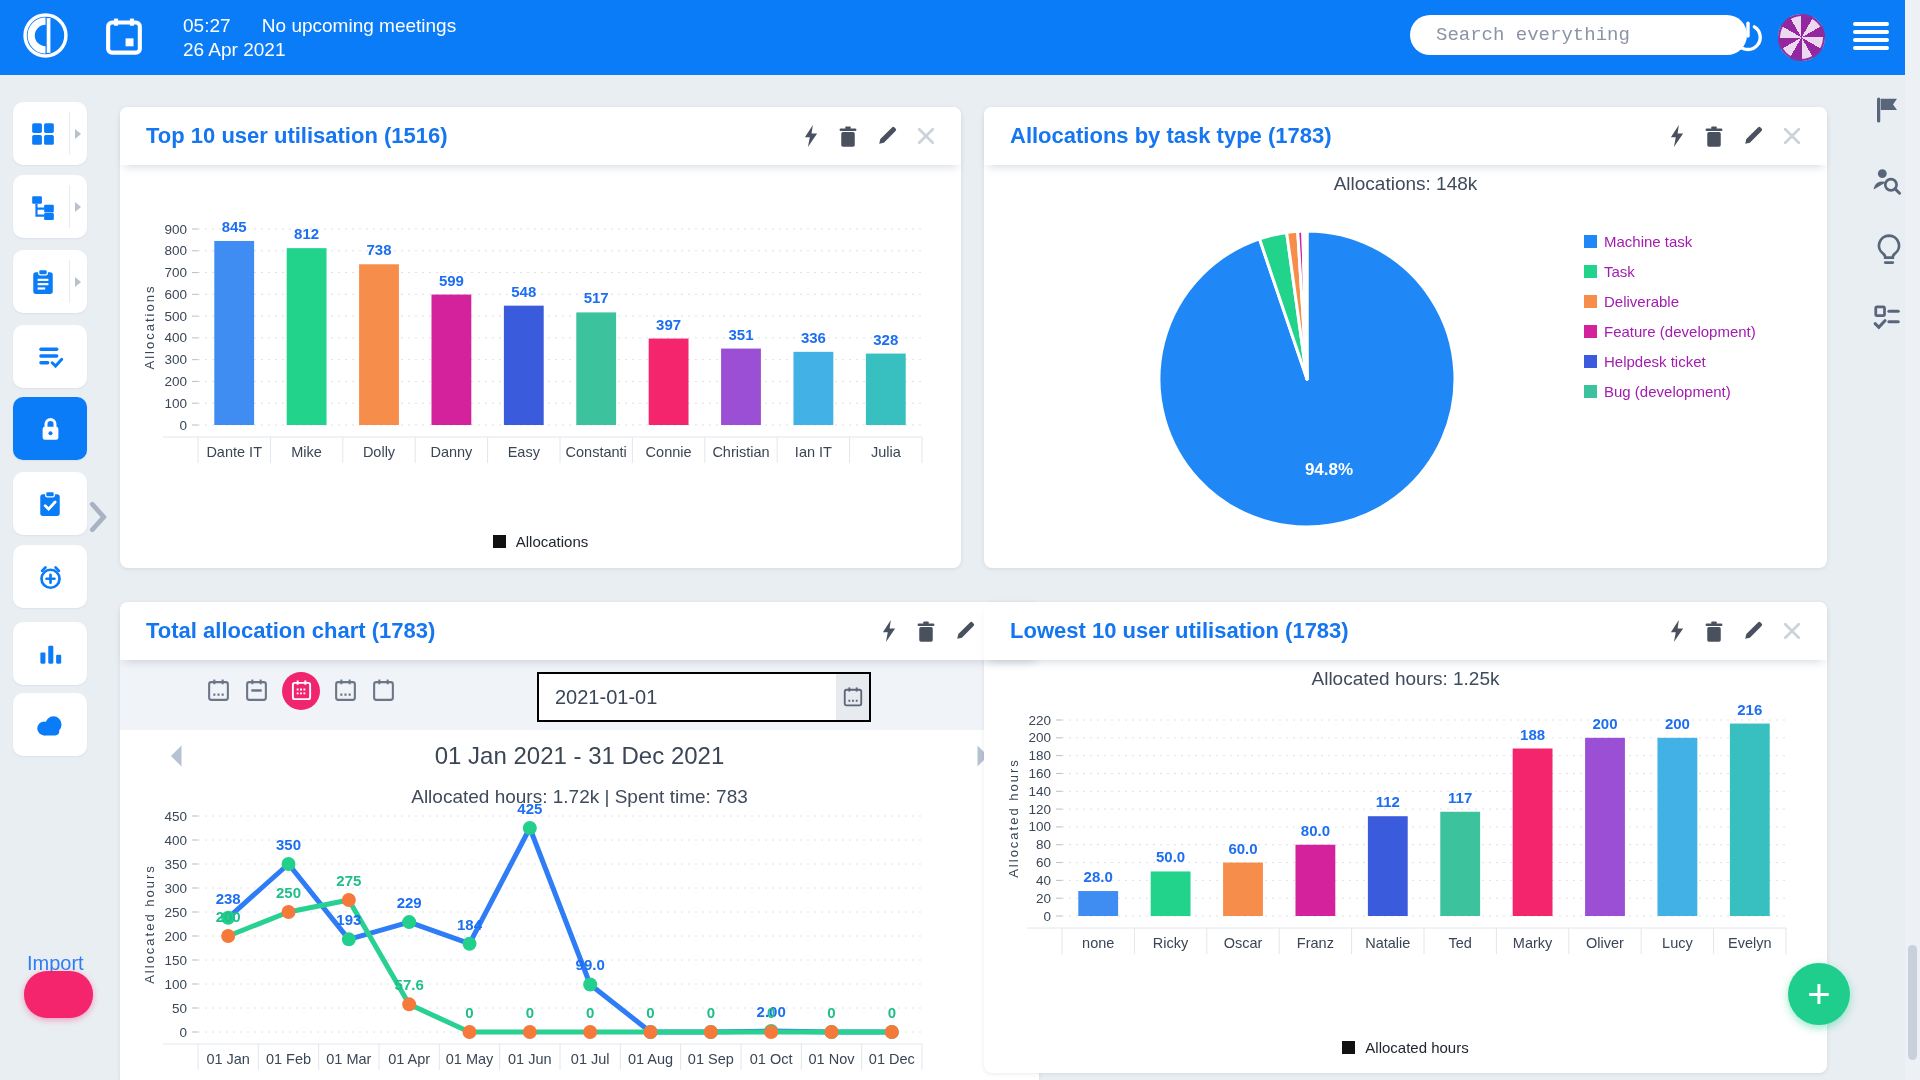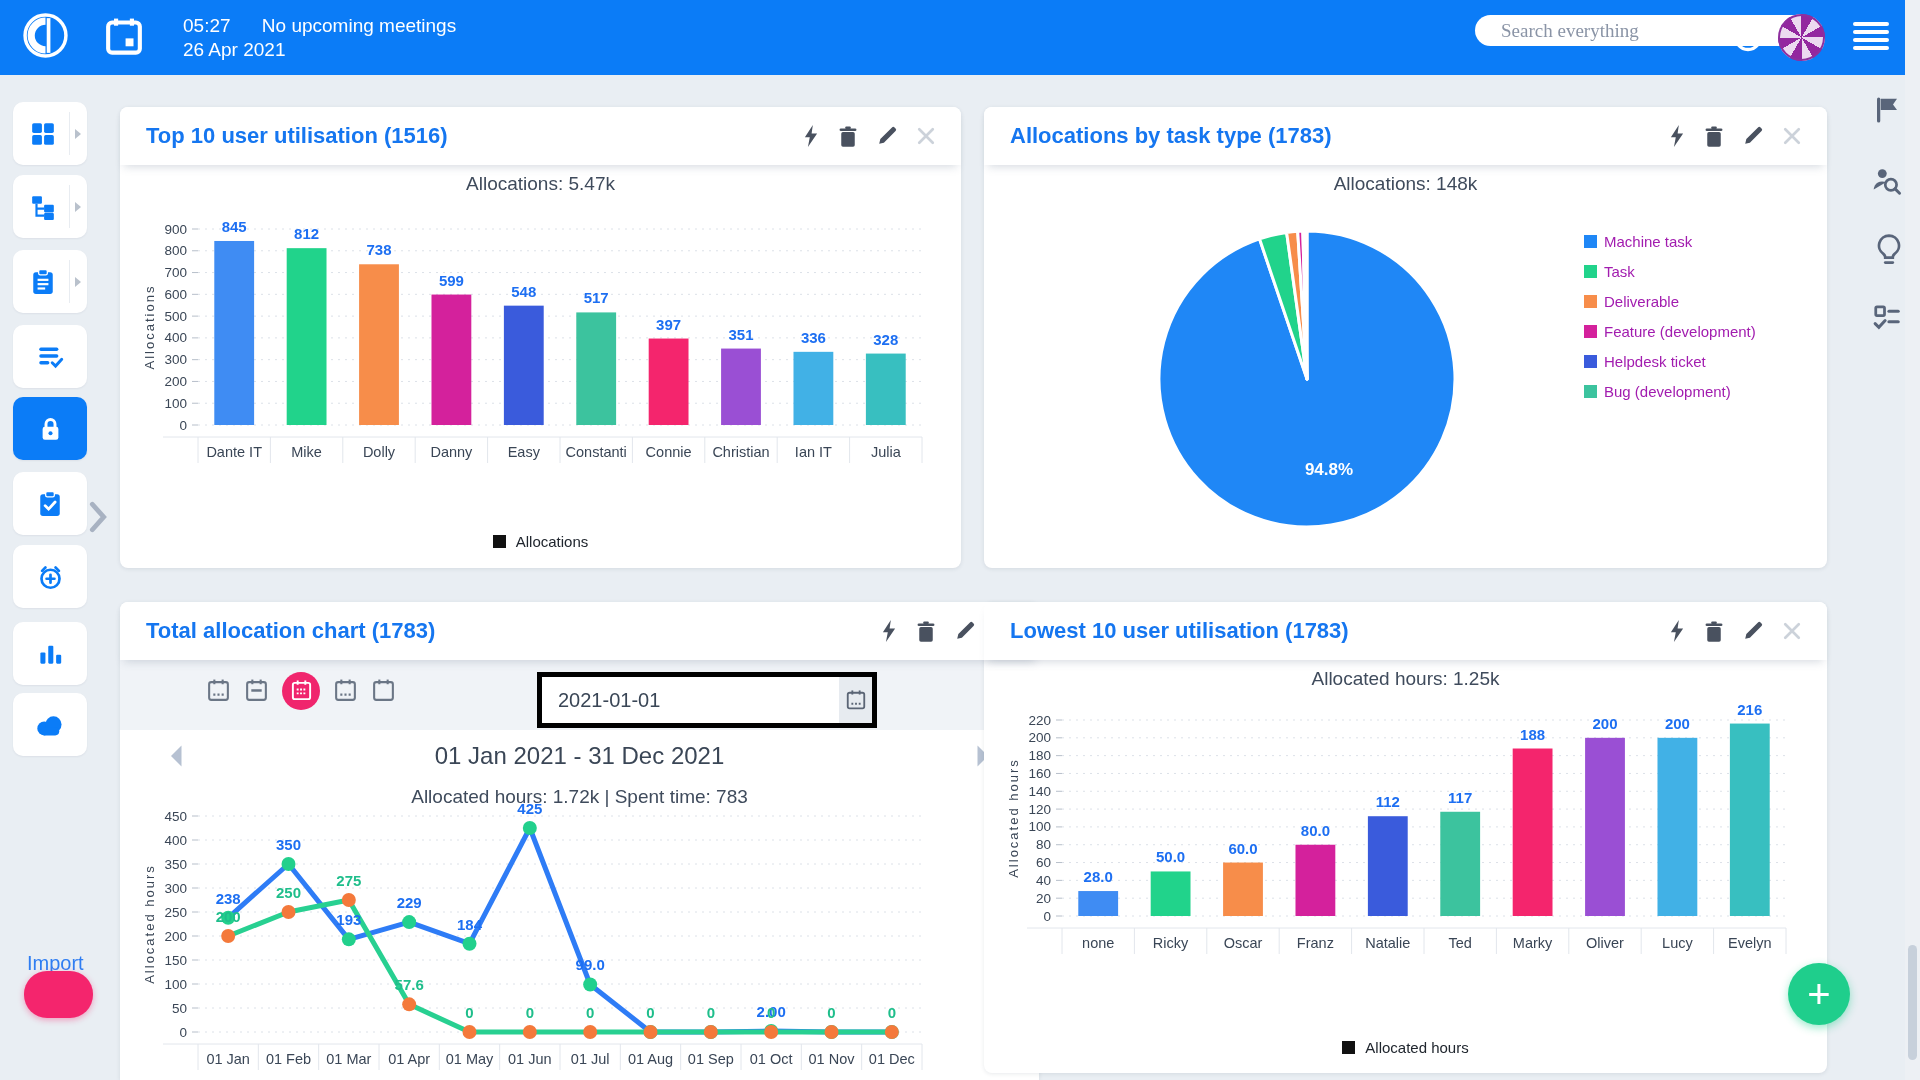--- a/index.html
+++ b/index.html
@@ -4,23 +4,23 @@
 <style>
   html,body{margin:0;padding:0;width:1920px;height:1080px;overflow:hidden;
     background:#e9eef3;font-family:"Liberation Sans",sans-serif;position:relative}
   
   .topbar{position:absolute;left:0;top:0;width:1920px;height:75px;background:#0b7cf7;
     display:flex;align-items:center;color:#fff;z-index:5}
   .logo{margin-left:22px}
   .cal-big{margin-left:36px}
   .hdr-text{margin-left:40px;line-height:1.25;font-size:19px}
   .hdr-line1 .t{margin-right:26px}
-  .search{position:absolute;left:1475px;top:15px;width:285px;height:31px;border-radius:22px;
+  .search{position:absolute;left:1410px;top:15px;width:285px;height:40px;border-radius:22px;
     border:none;outline:none;padding:0 26px;font-size:19px;color:#3e4a5c;
-    font-family:Liberation Serif, serif}
+    font-family:Liberation Mono, monospace}
   .search::placeholder{color:#8a94a6}
   .pwr{position:absolute;left:1731px;top:20px}
   .avatar{position:absolute;left:1778px;top:14px;width:47px;height:47px;border-radius:50%;
     background:repeating-conic-gradient(#93279f 0 30deg,#ecd9f0 30deg 60deg);
     box-shadow:inset 0 0 0 2px #8e2f9e}
   .burger{position:absolute;left:1853px;top:22px;width:36px}
   .burger div{height:4px;background:#fff;border-radius:2px;margin-bottom:4px}
   
   .rail-item{position:absolute;left:13px;width:74px;height:63px;background:#fff;border-radius:10px;
     box-shadow:0 1px 2px rgba(40,60,90,.07);display:flex;align-items:center;justify-content:center;
@@ -52,21 +52,21 @@
   .pie-legend{position:absolute;left:600px;top:126px;font-size:15px;color:#a21caf}
   .pie-legend-item{display:flex;align-items:center;gap:7px;margin-bottom:13px}
   .pie-legend-item .sq{width:13px;height:13px}
   
   .filter-strip{position:absolute;left:0;right:0;top:58px;height:70px;background:#f0f3f7}
   .cal-row{position:absolute;left:86px;top:70px;display:flex;align-items:center;gap:13px;color:#6b7686}
   .cal-btn{cursor:pointer;display:flex}
   .cal-btn.active{width:38px;height:38px;border-radius:50%;background:#f0256d;color:#fff;
     align-items:center;justify-content:center}
   .date-wrap{position:absolute;left:417px;top:70px;width:330px;height:46px;display:flex;
-    border:5px solid #000000;background:#0c4a6e}
+    border:2px solid #000000;background:#0c4a6e}
   .date-input{flex:1;border:none;outline:none;font-size:20px;color:#3a4656;padding:0 16px;
     font-family:"Liberation Sans",sans-serif}
   .date-btn{width:48px;background:#e7ebf0;display:flex;align-items:center;justify-content:center;
     color:#5b6575;cursor:pointer}
   .range-row{position:absolute;left:0;right:0;top:140px;text-align:center;color:#3a4656;
     font-size:24px;font-weight:400}
   .range-arrow{position:absolute;top:2px;cursor:pointer;color:#b6c1d2}
   .range-arrow.prev{left:48px}
   .range-arrow.next{right:48px}
   .range-sub{position:absolute;left:0;right:0;top:184px;text-align:center;color:#3f4b5c;font-size:19px}
@@ -262,21 +262,20 @@
             <path d="M2 16 l1-4.2 L13.5 1.3 a1.6 1.6 0 0 1 2.3 0 l.9.9 a1.6 1.6 0 0 1 0 2.3 L6.2 15 Z" fill="#49515f"></path>
           </svg>
         </span>
       <span class="tool">
           <svg width="18" height="18" viewBox="0 0 16 16">
             <path d="M2 2 L14 14 M14 2 L2 14" stroke="#ccd2da" stroke-width="2.4" stroke-linecap="round"></path>
           </svg>
         </span>
     </div>
   </div>
-  <div class="card-sub">Allocations: 5.47k</div>
   <svg id="chart-top10" class="chart" style="left:18px;top:96px" width="800" height="282">
       <line x1="60" x2="784" y1="222" y2="222" stroke="#dce1e8" stroke-dasharray="2 5"></line>
       <line x1="54" x2="60" y1="222" y2="222" stroke="#b7bfca"></line>
       <text x="49" y="226.5" font-family="&quot;Liberation Sans&quot;,sans-serif" text-anchor="end" font-size="13.5" fill="#3a4656">0</text>
       <line x1="60" x2="784" y1="200.22222222222223" y2="200.22222222222223" stroke="#dce1e8" stroke-dasharray="2 5"></line>
       <line x1="54" x2="60" y1="200.22222222222223" y2="200.22222222222223" stroke="#b7bfca"></line>
       <text x="49" y="204.72222222222223" font-family="&quot;Liberation Sans&quot;,sans-serif" text-anchor="end" font-size="13.5" fill="#3a4656">100</text>
       <line x1="60" x2="784" y1="178.44444444444446" y2="178.44444444444446" stroke="#dce1e8" stroke-dasharray="2 5"></line>
       <line x1="54" x2="60" y1="178.44444444444446" y2="178.44444444444446" stroke="#b7bfca"></line>
       <text x="49" y="182.94444444444446" font-family="&quot;Liberation Sans&quot;,sans-serif" text-anchor="end" font-size="13.5" fill="#3a4656">200</text>

